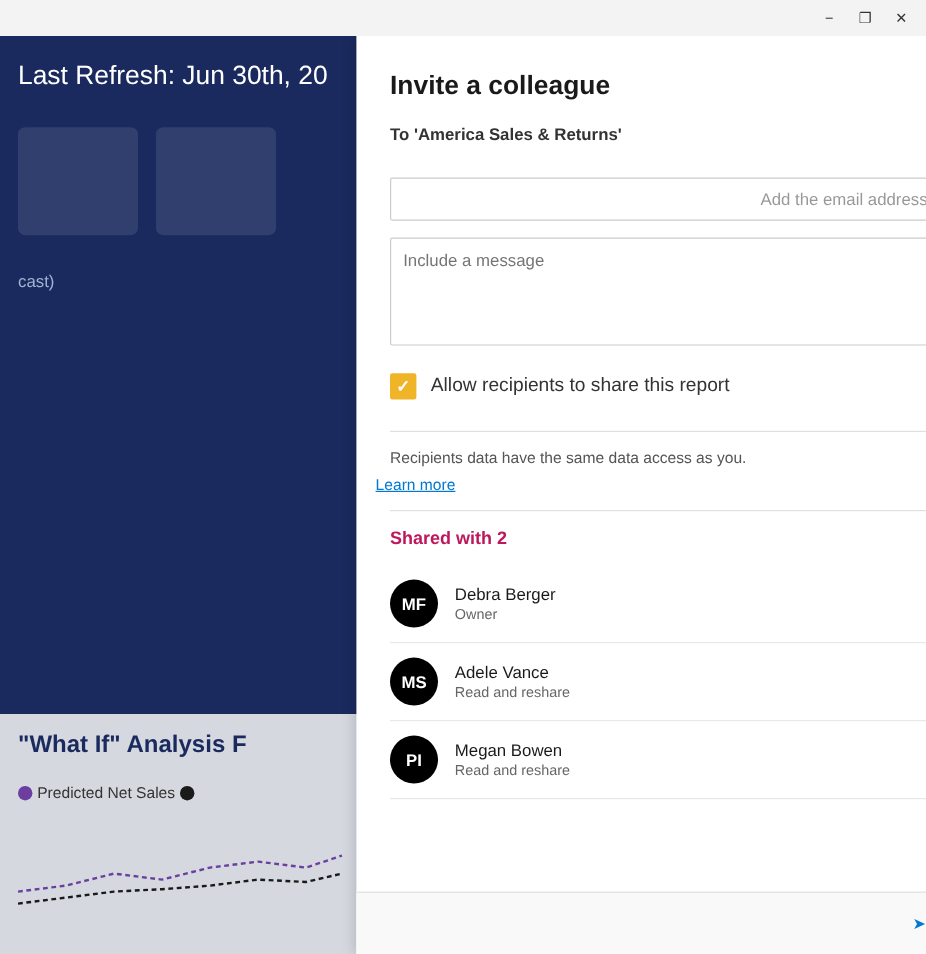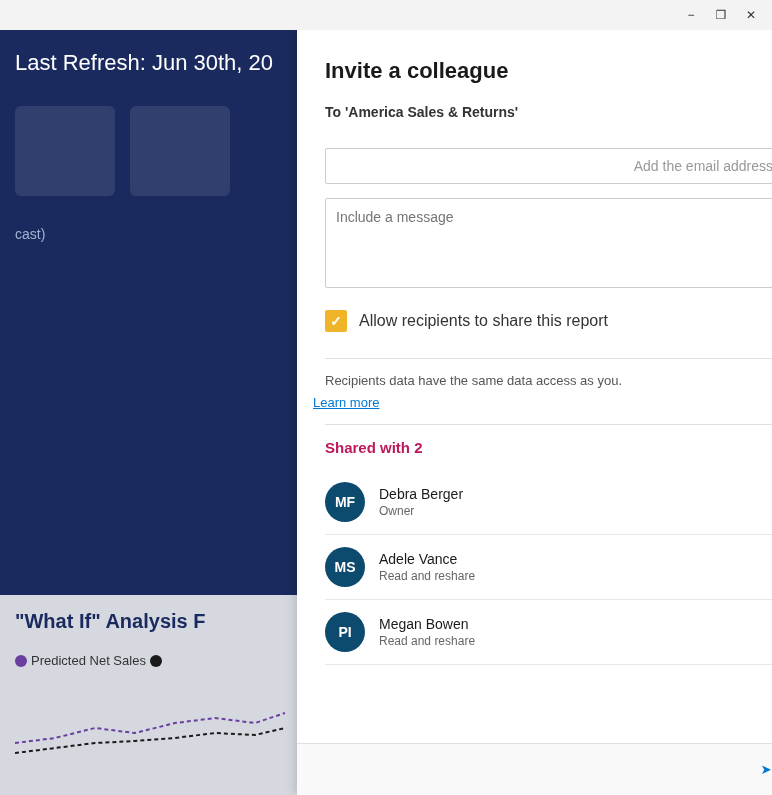--- a/index.html
+++ b/index.html
@@ -252,21 +252,21 @@
       align-items: center;
       gap: 14px;
       padding: 12px 0;
       border-bottom: 1px solid #e8e8e8;
     }
 
     .avatar {
       width: 40px;
       height: 40px;
       border-radius: 50%;
-      background: #0c4a6e;
+      background: #000000;
       display: flex;
       align-items: center;
       justify-content: center;
       font-size: 14px;
       font-weight: 600;
       color: #fff;
       flex-shrink: 0;
       text-align: center;
     }
 

